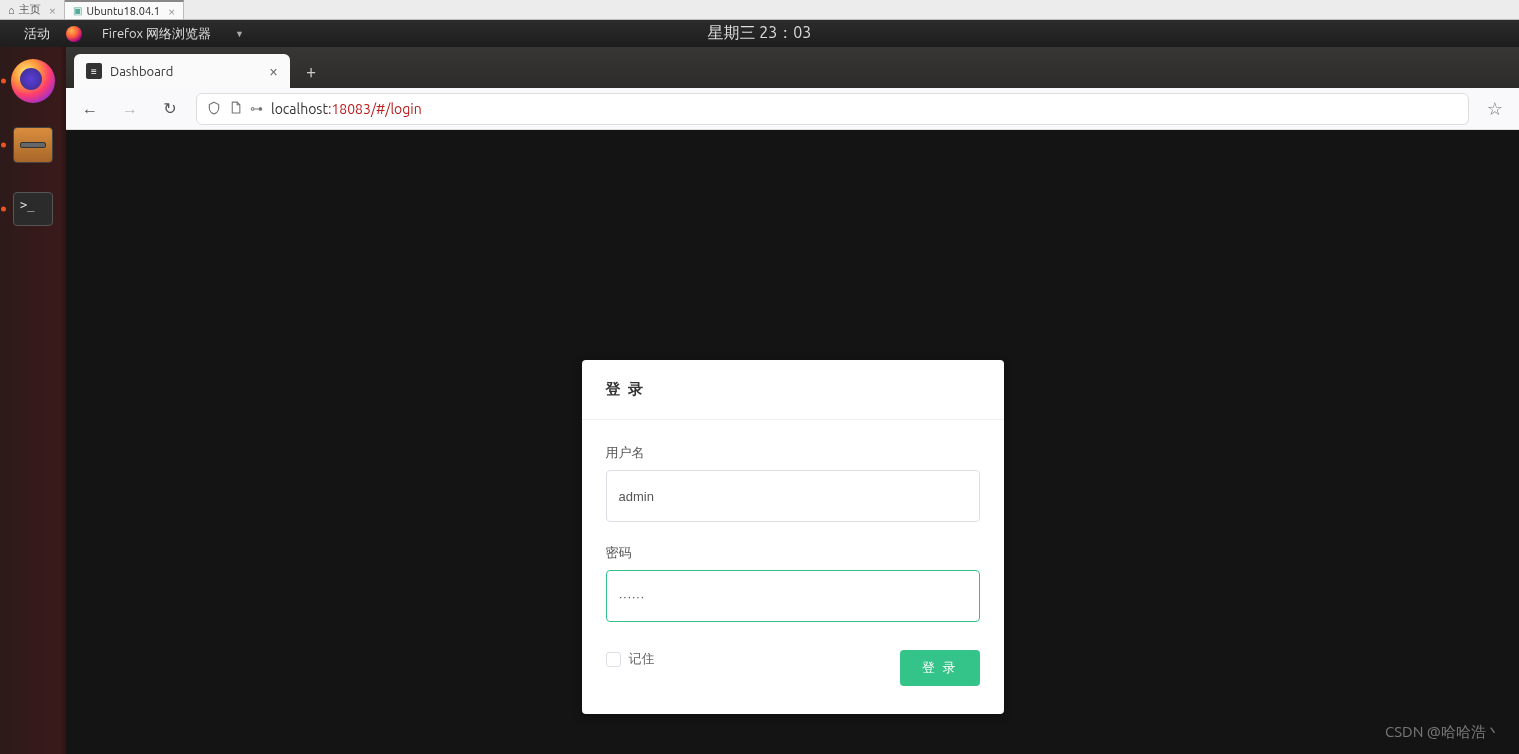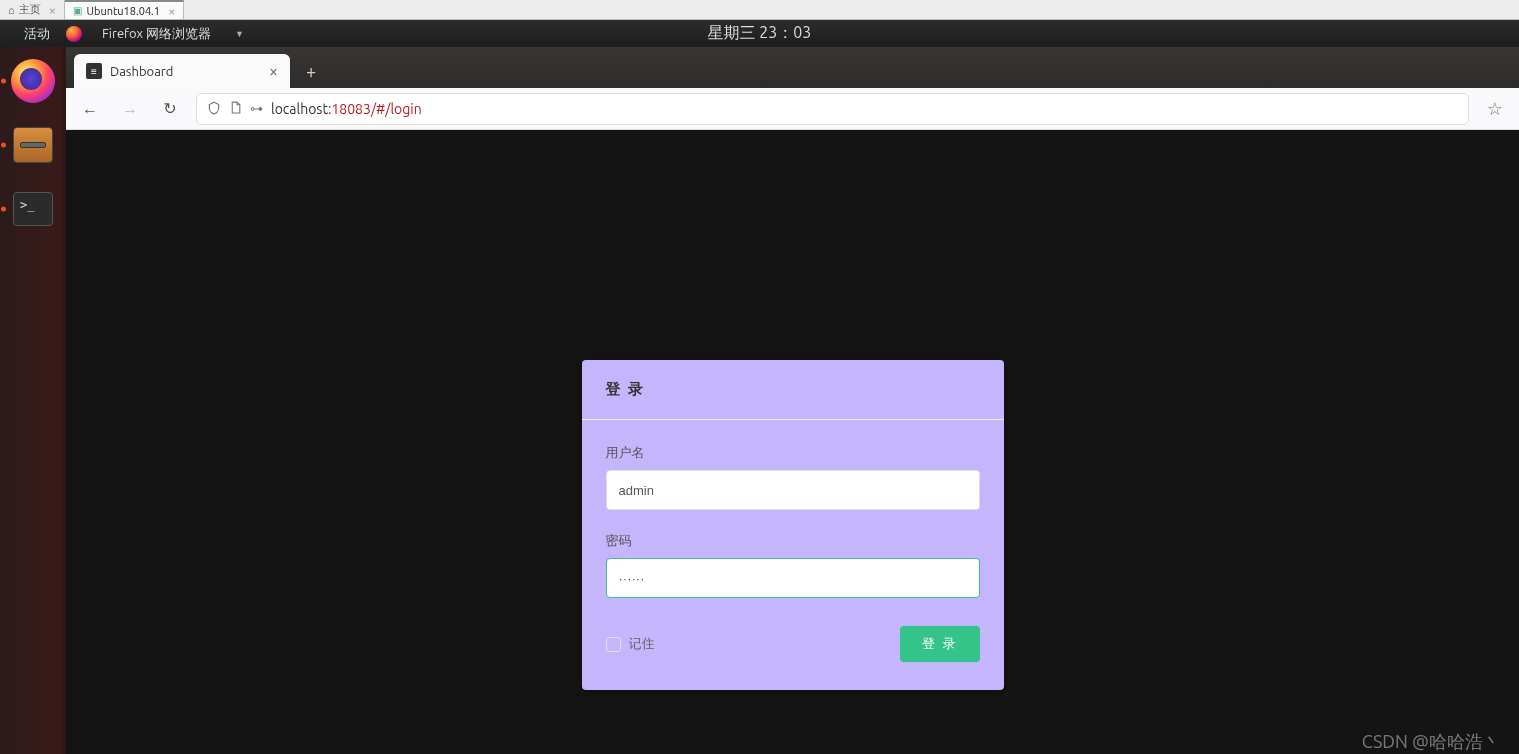--- a/index.html
+++ b/index.html
@@ -242,21 +242,21 @@
       flex: 1;
       background: #141414;
       position: relative;
       display: flex;
       align-items: flex-start;
       justify-content: center;
       padding-top: 230px;
     }
     .login-card {
       width: 422px;
-      background: #c4b5fd;
+      background: #ffffff;
       border-radius: 4px;
       box-shadow: 0 2px 10px rgba(0,0,0,0.3);
       overflow: hidden;
     }
     .login-header {
       padding: 20px 24px;
       border-bottom: 1px solid #eee;
       font-size: 15px;
       font-weight: 600;
       color: #333;
@@ -268,34 +268,34 @@
     .form-group { margin-bottom: 22px; }
     .form-label {
       display: block;
       font-size: 13px;
       color: #555;
       margin-bottom: 8px;
       font-weight: 500;
     }
     .form-input {
       width: 100%;
-      height: 40px;
+      height: 52px;
       border: 1px solid #dcdfe6;
       border-radius: 4px;
       padding: 0 12px;
       font-size: 13px;
       color: #555;
       outline: none;
     }
     .form-input.focused {
       border-color: #34c388;
     }
     .login-footer {
       display: flex;
-      align-items: center;
+      align-items: flex-start;
       justify-content: space-between;
       margin-top: 28px;
     }
     .remember {
       display: flex;
       align-items: center;
       gap: 8px;
       font-size: 13px;
       color: #666;
     }
@@ -311,24 +311,24 @@
       border: none;
       border-radius: 4px;
       padding: 9px 22px;
       font-size: 13px;
       letter-spacing: 2px;
       cursor: pointer;
     }
 
     .watermark {
       position: absolute;
-      bottom: 0;
+      bottom: 12px;
       right: 18px;
       color: rgba(200,200,200,0.55);
-      font-size: 18px;
+      font-size: 15px;
       pointer-events: none;
     }
   </style>
 </head>
 <body>
 
 <div class="vm-tabs">
   <div class="vm-tab">
     <span class="vm-home-icon">⌂</span>
     <span>主页</span>

